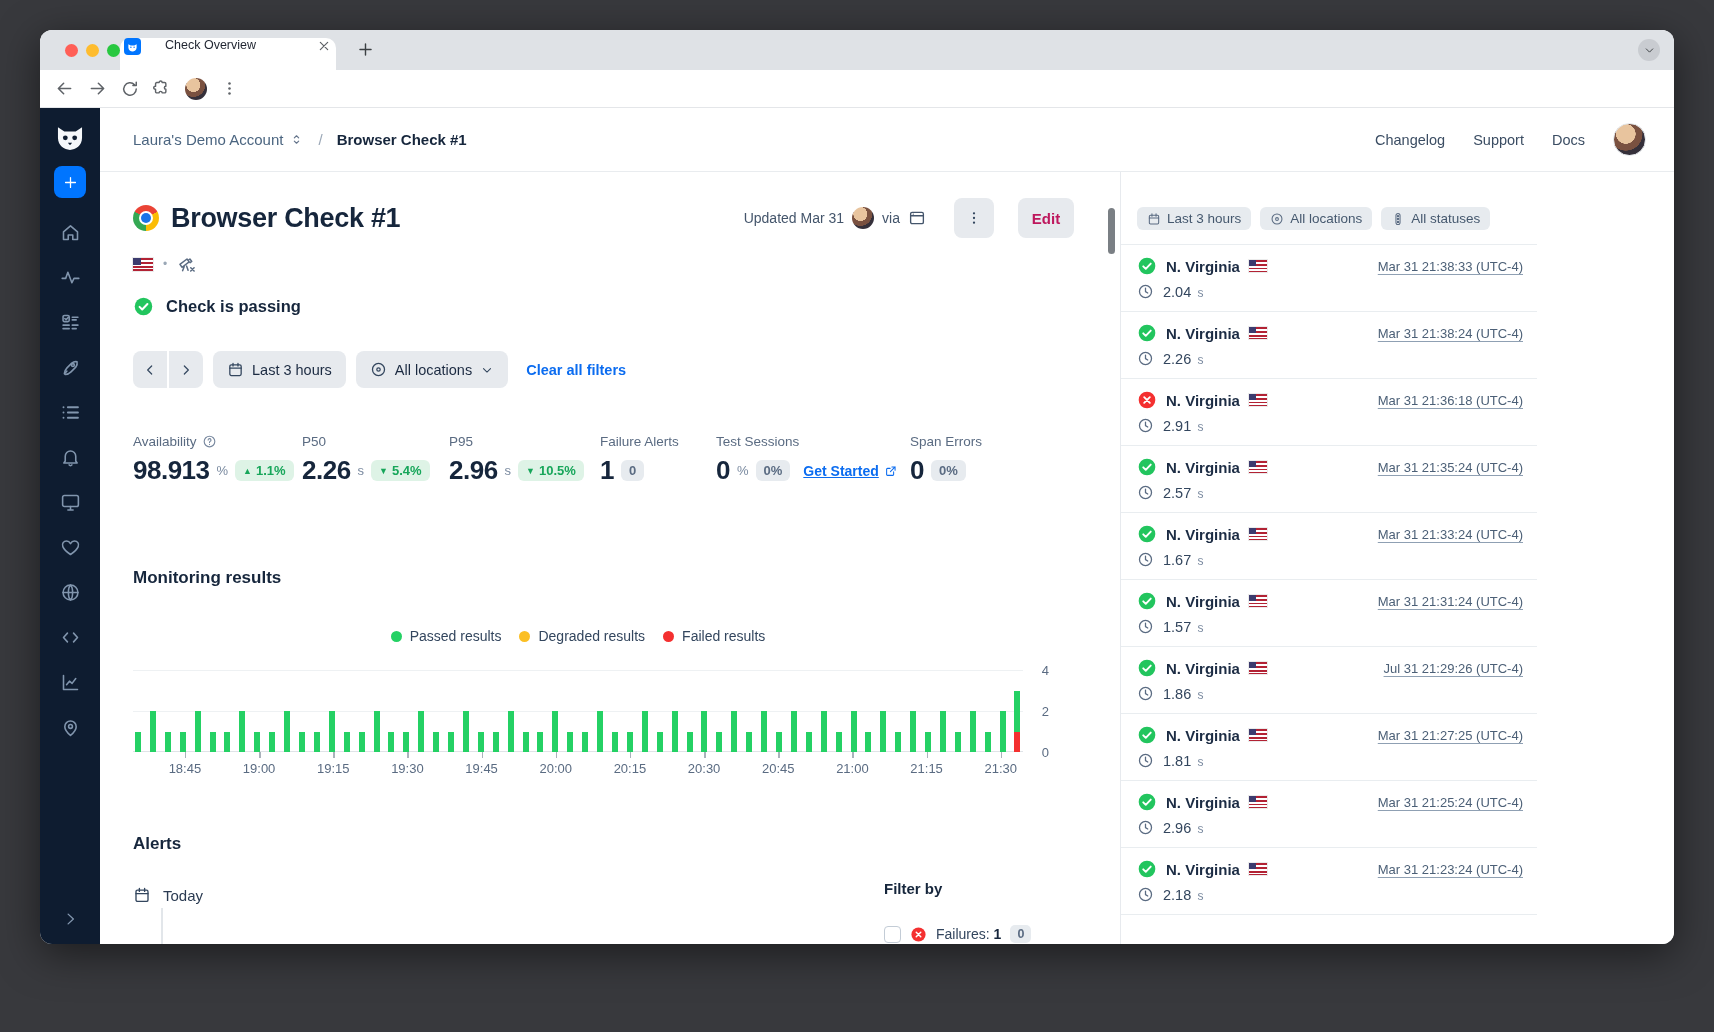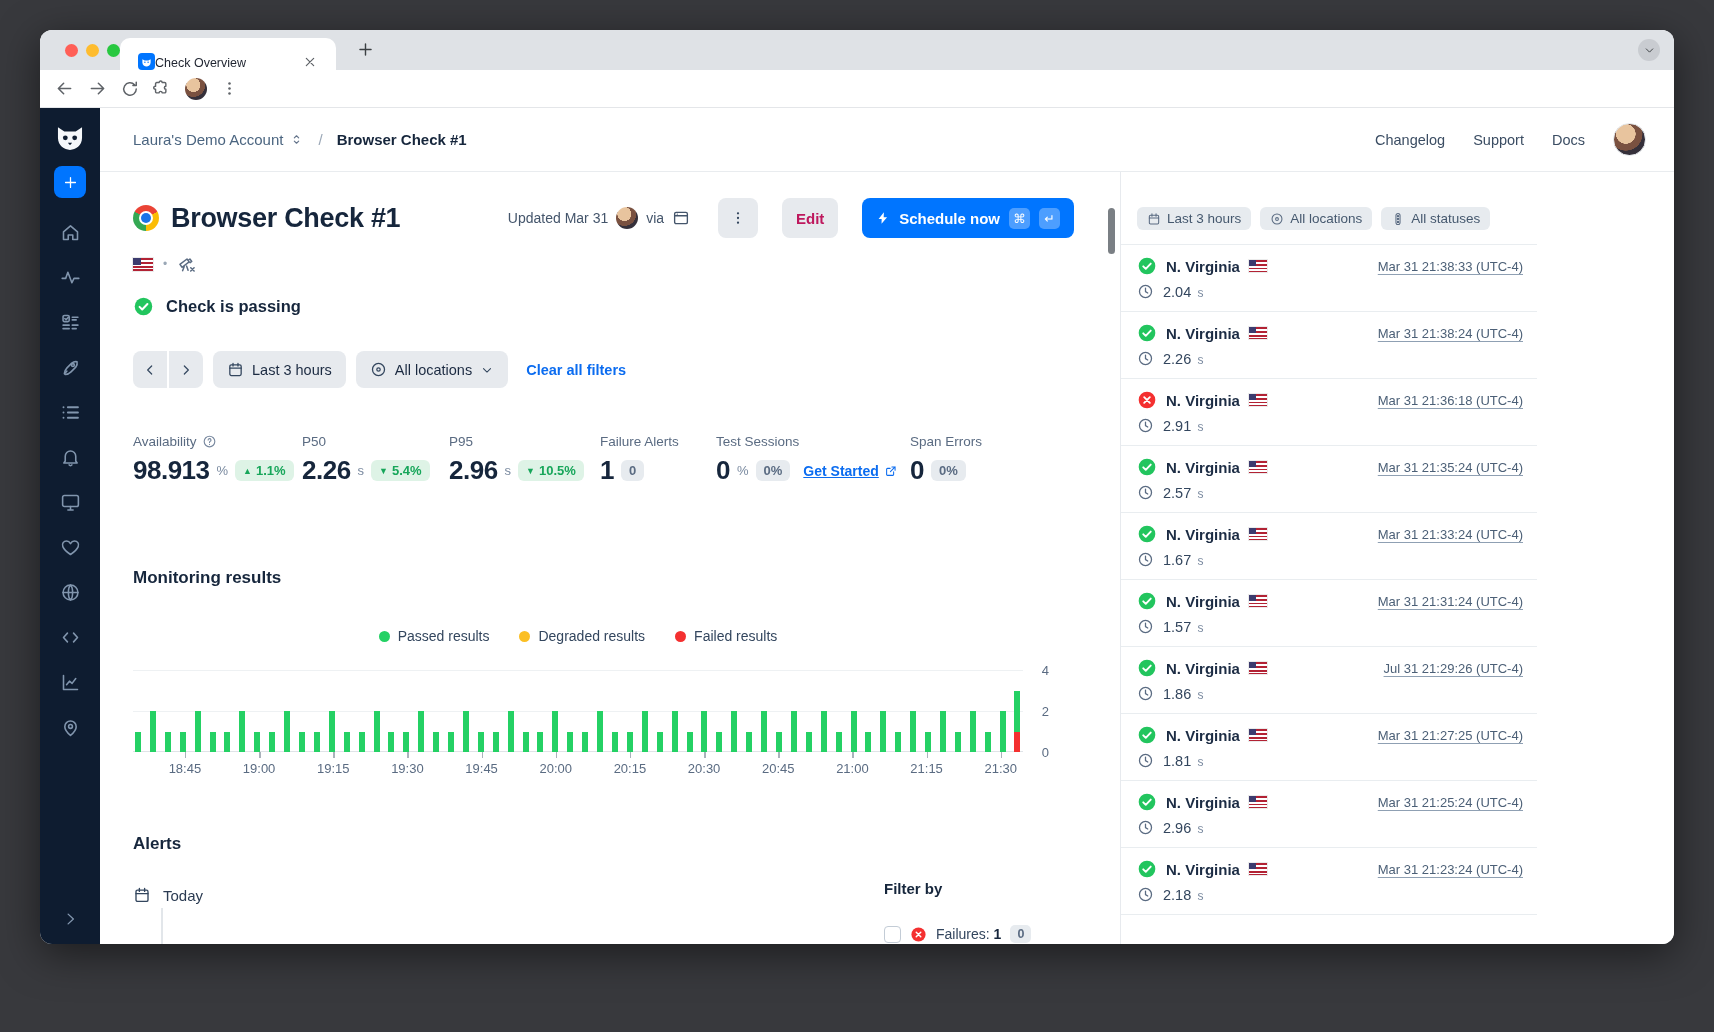--- a/index.html
+++ b/index.html
@@ -6,21 +6,21 @@
   body{margin:0;background:#38393d;font-family:"Liberation Sans",sans-serif;-webkit-font-smoothing:antialiased}
   .stage{position:relative;width:1714px;height:1032px;background:#38393d;overflow:hidden}
   .window{position:absolute;left:40px;top:30px;width:1634px;height:914px;background:#fff;border-radius:12px;overflow:hidden;box-shadow:0 10px 40px rgba(0,0,0,.5)}
   svg{display:block}
   .ico{stroke:currentColor;fill:none;stroke-width:1.8;stroke-linecap:round;stroke-linejoin:round}
 
   
   .tabstrip{position:relative;height:40px;background:#dfe2e6}
   .lights{position:absolute;left:25px;top:14px;display:flex;gap:8px}
   .light{width:13px;height:13px;border-radius:50%}
-  .tab{position:absolute;left:80px;top:8px;width:216px;height:32px;background:#fff;border-radius:10px 10px 0 0;display:flex;align-items:flex-end;gap:0;padding:0 18px}
+  .tab{position:absolute;left:80px;top:8px;width:216px;height:32px;background:#fff;border-radius:10px 10px 0 0;display:flex;align-items:flex-start;gap:24px;padding:0 4px}
   .favicon{width:17px;height:17px;border-radius:4px;background:#0075ff;display:flex;align-items:center;justify-content:center;flex:none}
   .tab-title{flex:1;font-size:12.5px;color:#1f2430;white-space:nowrap;overflow:hidden}
   .tab-close{color:#5f6368;width:16px;height:16px}
   .newtab{position:absolute;left:316px;top:10px;color:#3c4043}
   .strip-chev{position:absolute;right:14px;top:9px;width:22px;height:22px;border-radius:50%;background:#c9ccd1;display:flex;align-items:center;justify-content:center;color:#3c4043}
   .toolbar{height:38px;background:#fff;display:flex;align-items:center;gap:12px;padding:0 14px;border-bottom:1px solid #e4e6e9}
   .nav-ic{color:#5f6368;flex:none}
   .urlbar{flex:1;height:28px;background:#f0f2f4;border-radius:14px;display:flex;align-items:center;gap:8px;padding:0 12px;min-width:0}
   .url-text{flex:1;font-size:13.5px;color:#1f2430;white-space:nowrap;overflow:hidden}
   .tool-right{display:flex;align-items:center;gap:14px;padding-right:4px}
@@ -87,21 +87,21 @@
   .badge{font-size:13px;font-weight:bold;border-radius:6px;padding:3px 8px;display:inline-flex;align-items:center;gap:4px}
   .badge.green{background:#def3e6;color:#17a65a}
   .badge.gray{background:#e7ebef;color:#5a6b82}
   .arrow{font-size:9px}
   .arrow:empty{display:none}
   .get-started{display:inline-flex;align-items:center;gap:5px;color:#0b6cf0;font-size:14px;font-weight:bold;text-decoration:underline;margin-left:6px}
 
   
   .sec-title{font-size:17px;font-weight:bold;color:#16263c}
   .mon-title{margin-top:82px}
-  .legend{display:flex;justify-content:center;gap:30px;margin-top:40px;width:890px}
+  .legend{display:flex;justify-content:center;gap:18px;margin-top:40px;width:890px}
   .legend-item{display:flex;align-items:center;gap:8px;font-size:14px;color:#33465e}
   .legend-dot{width:11px;height:11px;border-radius:50%}
   .chart{position:relative;width:890px;height:82px;margin-top:26px}
   .gl{position:absolute;left:0;right:0;height:1px;background:#eef1f3}
   .gl.axis{background:#dfe3e7}
   .plot{position:absolute;inset:0;display:flex;align-items:flex-end;justify-content:space-between;padding:0 2px}
   .bar-col{width:6px;display:flex;flex-direction:column;justify-content:flex-end}
   .seg{width:6px}
   .ylab{position:absolute;right:-26px;font-size:13px;color:#5a6b82;transform:translateY(-50%)}
   .xticks{position:relative;width:890px;height:26px}
@@ -319,28 +319,20 @@
                     </svg>
               </div>
               <button class="btn-kebab">
                 <svg width="16" height="16" viewBox="0 0 24 24" fill="#33465e">
                       <circle cx="12" cy="5" r="1.7"></circle>
                       <circle cx="12" cy="12" r="1.7"></circle>
                       <circle cx="12" cy="19" r="1.7"></circle>
                     </svg>
               </button>
               <button class="btn-edit">Edit</button>
-              <button class="btn-schedule">
-                <svg width="14" height="16" viewBox="0 0 24 24" fill="#fff">
-                      <path d="M13.5 2L4.5 13.5h5.2L9.5 22l9.5-11.5h-5.8z"></path>
-                    </svg>
-                <span>Schedule now</span>
-                <span class="key">⌘</span>
-                <span class="key">↵</span>
-              </button>
             </div>
 
             <div class="meta-row">
               <span class="us-flag"></span>
               <span style="font-size:12px">•</span>
               <svg class="ico" width="20" height="20" viewBox="0 0 24 24" style="color:#5a6b82">
                     <path d="M3.5 12.5l8.5-6.5 2.6 3.4-8.5 6.5zM13.5 7.5l2-1.5 2.2 2.9-2 1.5M8.7 15l-2 5M11.5 14.5l1.8 5"></path>
                     <path d="M16.5 16.5l4 4M20.5 16.5l-4 4"></path>
                   </svg>
             </div>

